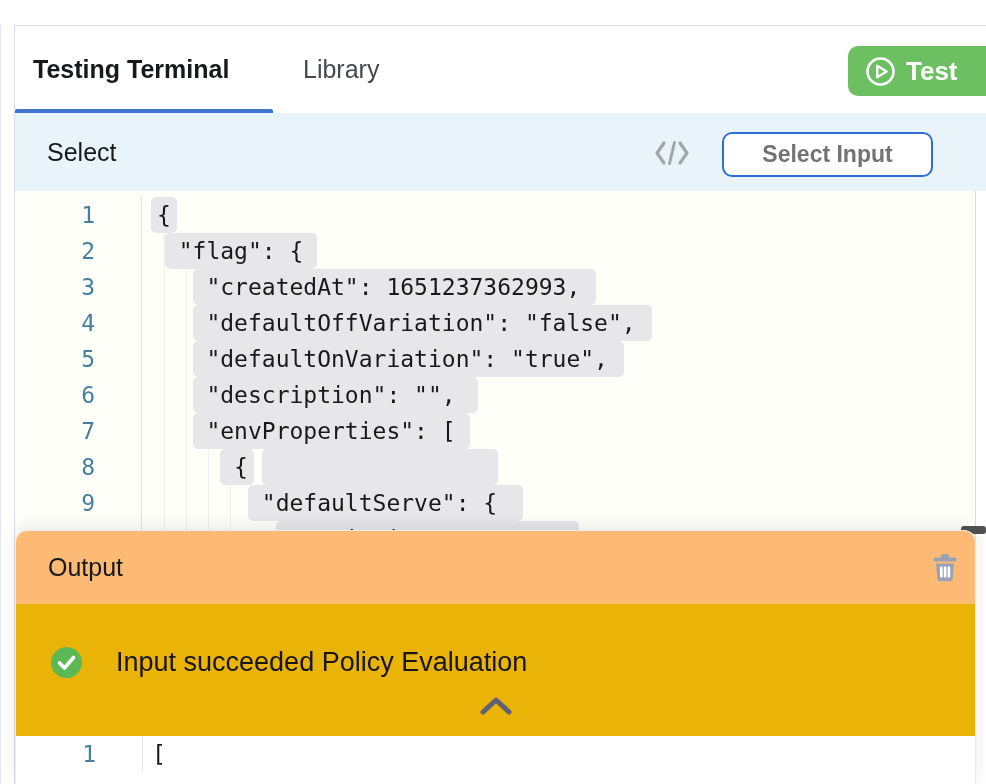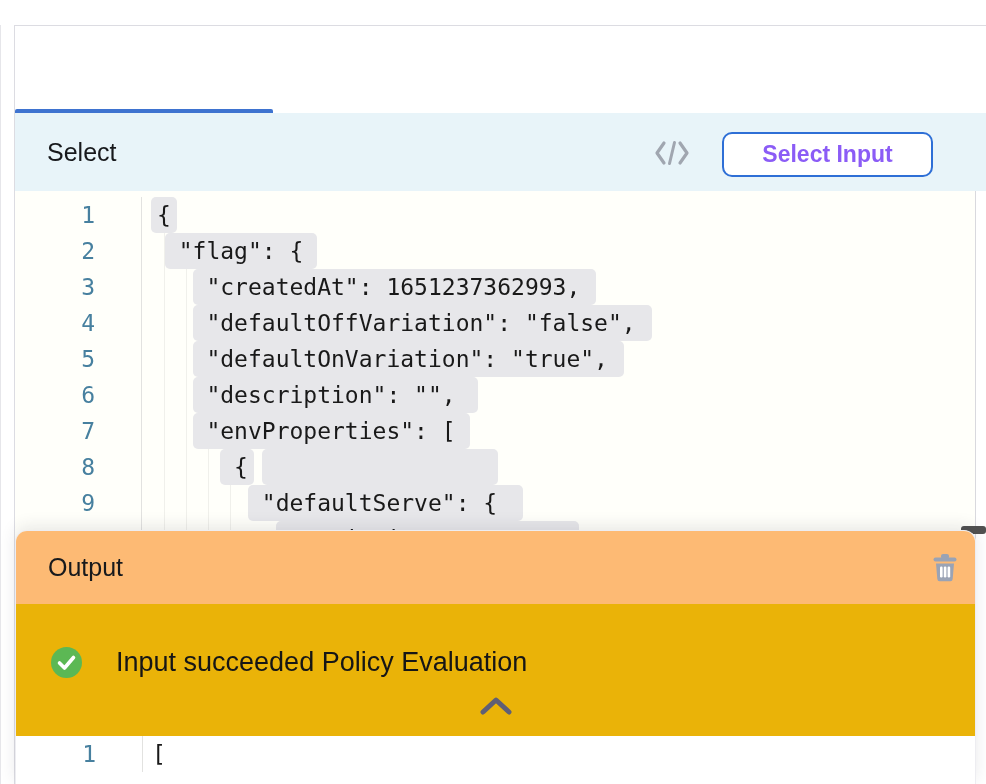--- a/index.html
+++ b/index.html
@@ -26,21 +26,21 @@
     font-family:"Liberation Sans", sans-serif; font-size:26px; font-weight:700;
     display:flex; align-items:center; gap:10px; padding:0 0 0 17px; }
 
   
   .input-header { position:absolute; left:0; top:87px; right:0; height:78px; background:#e8f4f9; }
   .input-title { position:absolute; left:32px; top:0; height:78px; display:flex;
     align-items:center; font-size:25px; color:#17191c; }
   .code-toggle { position:absolute; left:638px; top:26px; width:38px; height:28px;
     background:none; border:none; cursor:pointer; }
   .select-input-btn { position:absolute; left:707px; top:19px; width:211px; height:45px;
-    background:#ffffff; border:2px solid #2e6fd6; border-radius:10px; color:#8b5cf6;
+    background:#ffffff; border:2px solid #2e6fd6; border-radius:10px; color:#737373;
     font-family:"Liberation Sans", sans-serif; font-size:23px; font-weight:700; cursor:pointer; }
 
   
   .editor { position:absolute; left:0; top:165px; right:10px; bottom:0;
     background:#fffffa; border-right:1px solid #d9d9de; padding-top:6px; overflow:hidden; }
   .cl { height:36px; line-height:36px; display:flex; white-space:pre;
     font-family:"DejaVu Sans Mono", monospace; font-size:23px; color:#191919; }
   .gut { flex:0 0 126px; text-align:right; padding-right:46px; color:#47809f; }
   .ct  { border-left:1px solid #e2e2e0; padding-left:9px; white-space:pre; }
   .sel { background:#e7e7ea; border-radius:5px; display:inline-block; height:36px;
@@ -72,20 +72,33 @@
 
   .out-editor { position:relative; background:#fff; }
 </style>
 </head>
 <body>
 
 <div class="edge-line"></div>
 
 <div class="panel">
 
+  <div class="tabbar">
+    <div class="tab active tab-terminal">Testing Terminal</div>
+    <div class="tab tab-library">Library</div>
+    <button class="test-btn">
+      <span style="display:flex;">
+        <svg width="31" height="31" viewBox="0 0 31 31">
+          <circle cx="15.5" cy="15.5" r="13" fill="none" stroke="#ffffff" stroke-width="2.6"></circle>
+          <path d="M12.2 9.8 L21.5 15.5 L12.2 21.2 Z" fill="none" stroke="#ffffff" stroke-width="2.4" stroke-linejoin="round"></path>
+        </svg>
+      </span>
+      <span>Test</span>
+    </button>
+  </div>
   <div class="tab-underline"></div>
 
   <div class="input-header">
     <div class="input-title">Select</div>
     <button class="code-toggle" title="">
       <svg width="38" height="28" viewBox="0 0 38 28">
         <path d="M11 4 L4 14 L11 24" fill="none" stroke="#a0a6b0" stroke-width="3.2" stroke-linecap="round" stroke-linejoin="round"></path>
         <path d="M27 4 L34 14 L27 24" fill="none" stroke="#a0a6b0" stroke-width="3.2" stroke-linecap="round" stroke-linejoin="round"></path>
         <path d="M21.5 3.5 L16.5 24.5" fill="none" stroke="#a0a6b0" stroke-width="3" stroke-linecap="round"></path>
       </svg>

